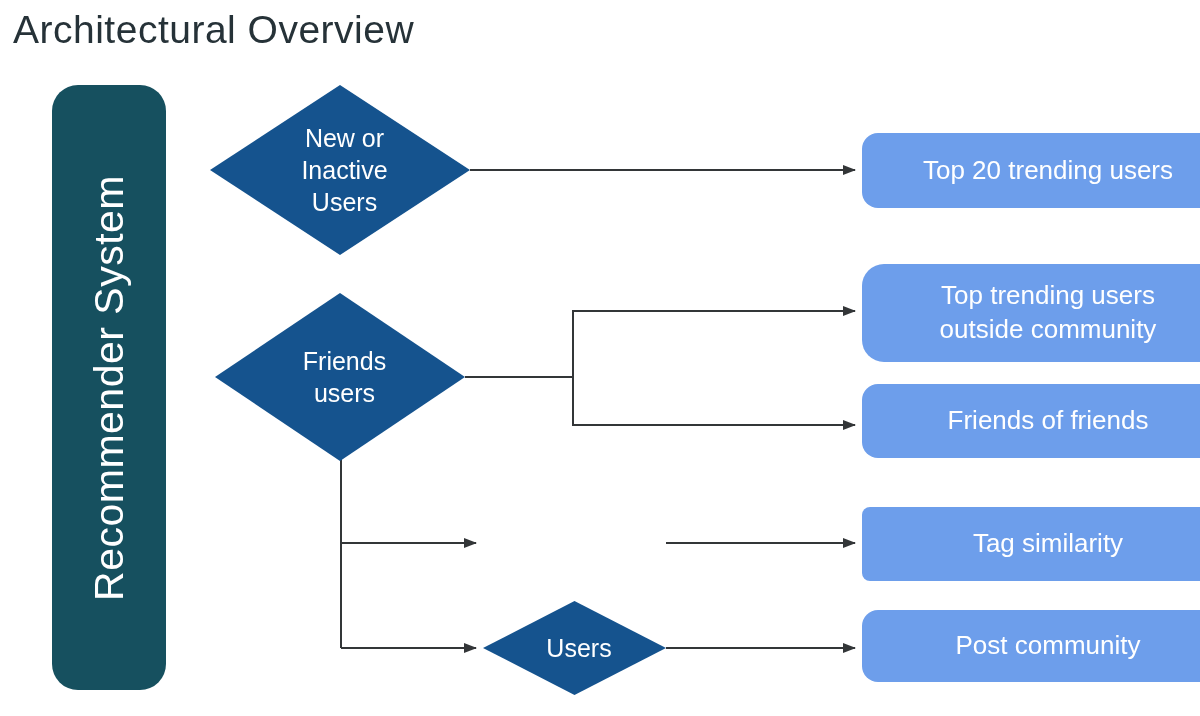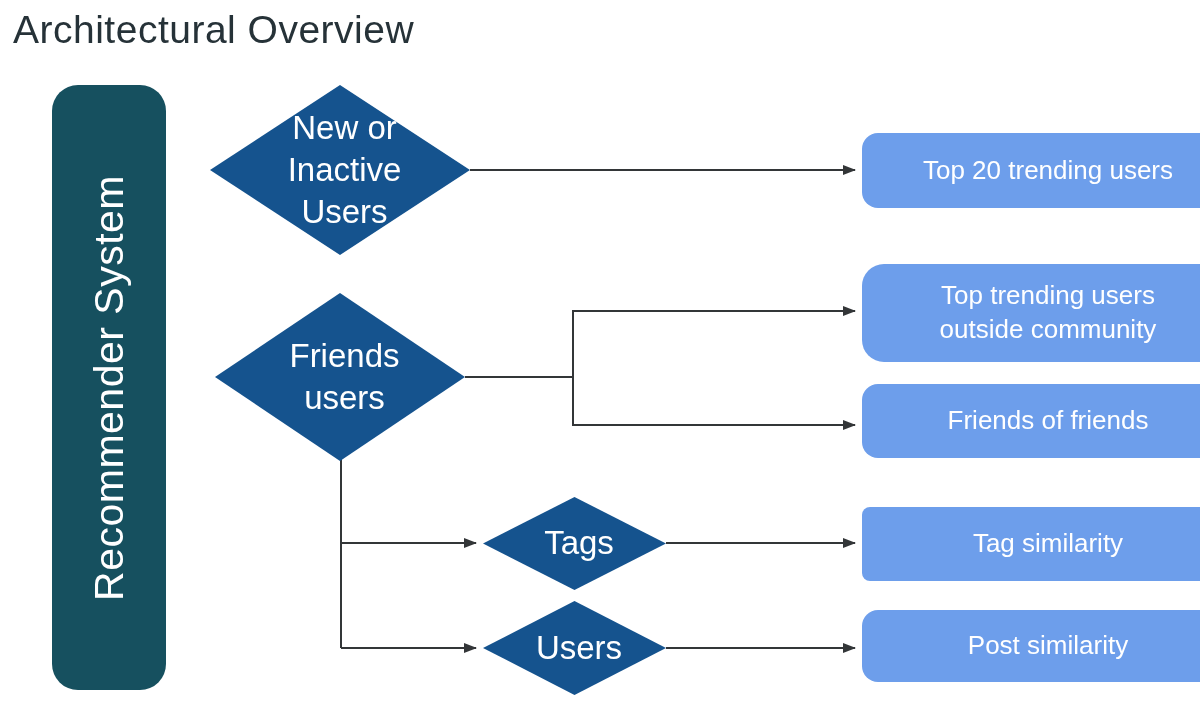--- a/index.html
+++ b/index.html
@@ -66,21 +66,21 @@
     position: absolute;
     background: var(--decision-fill);
     clip-path: polygon(50% 0%, 100% 50%, 50% 100%, 0% 50%);
     display: flex;
     align-items: center;
     justify-content: center;
     text-align: center;
   }
   .diamond .dlabel {
     color: var(--node-text);
-    font-size: 33px;
+    font-size: 25px;
     line-height: 1.28;
     white-space: pre-line;
     margin-left: 9px;
   }
   .d-new      { left: 210px; top: 85px;  width: 260px; height: 170px; }
   .d-active   { left: 215px; top: 293px; width: 250px; height: 168px; }
   .d-tags     { left: 483px; top: 497px; width: 183px; height: 93px; }
   .d-post     { left: 483px; top: 601px; width: 183px; height: 94px; }
   .outcome {
     position: absolute;
@@ -136,23 +136,20 @@
     <span class="dlabel">New or
 Inactive
 Users</span>
   </div>
 
   <div class="diamond d-active">
     <span class="dlabel">Friends
 users</span>
   </div>
 
-  <div class="diamond d-tags">
-    <span class="dlabel">Tags</span>
-  </div>
 
   <div class="diamond d-post">
     <span class="dlabel">Users</span>
   </div>
 
   <div class="outcome b-top20">
     <span class="blabel">Top 20 trending users</span>
   </div>
 
   <div class="outcome b-outside">
@@ -162,16 +159,16 @@
 
   <div class="outcome b-friends">
     <span class="blabel">Friends of friends</span>
   </div>
 
   <div class="outcome b-tagsim">
     <span class="blabel">Tag similarity</span>
   </div>
 
   <div class="outcome b-postsim">
-    <span class="blabel">Post similarity</span>
+    <span class="blabel">Post community</span>
   </div>
 
 </div>
 
 </body></html>

